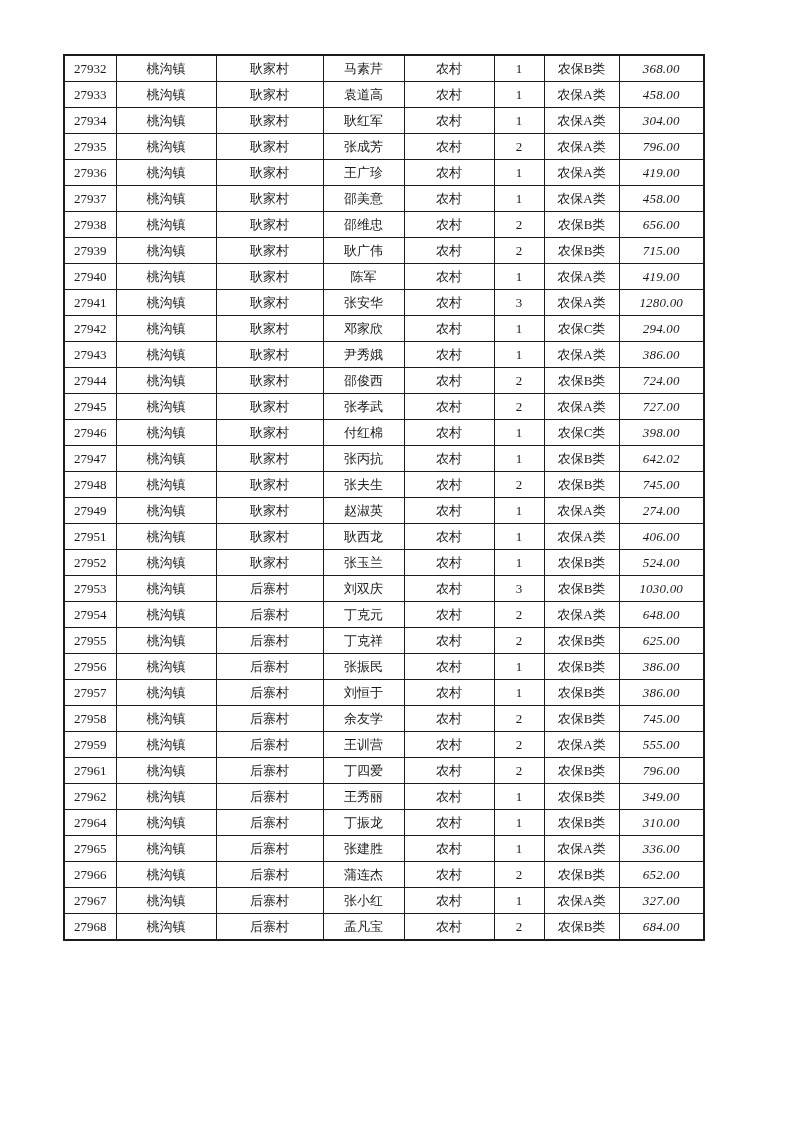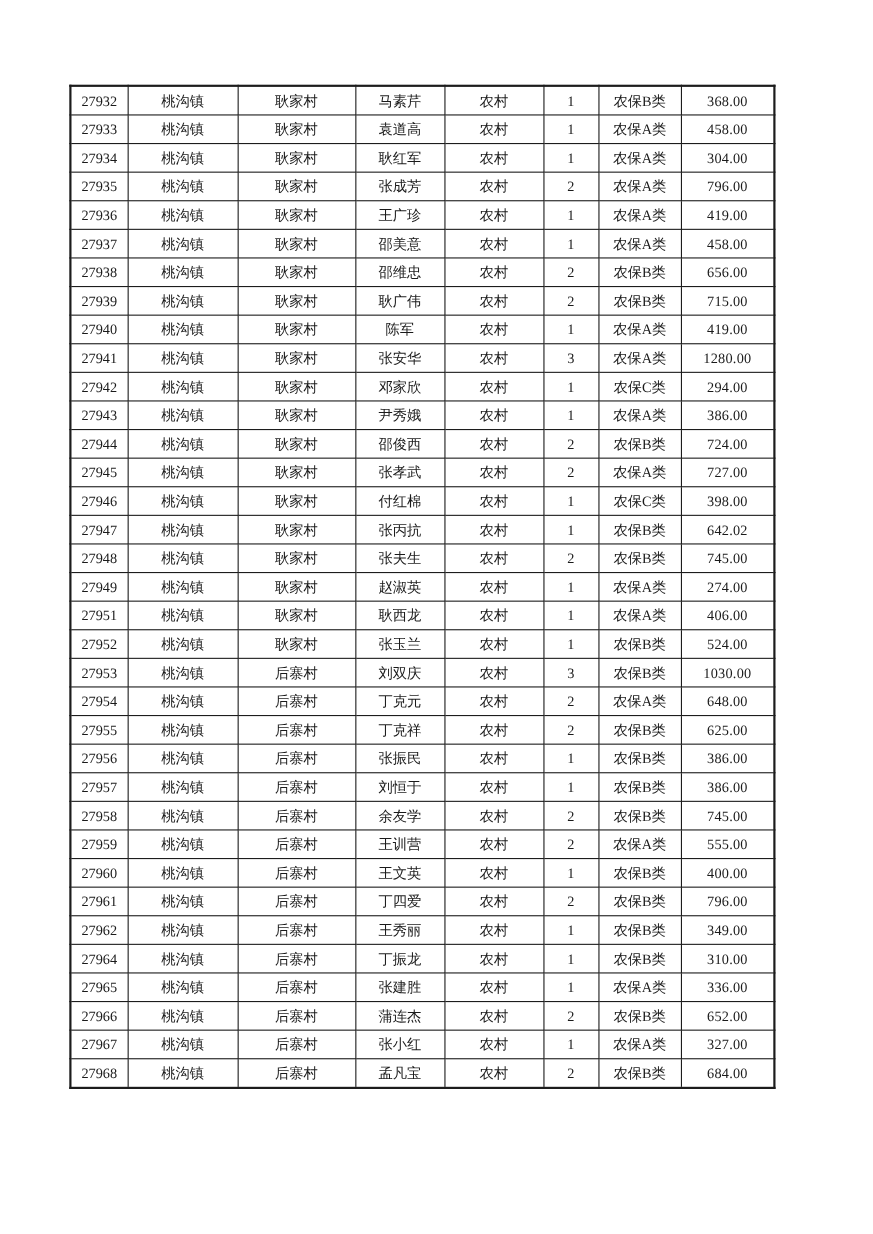--- a/index.html
+++ b/index.html
@@ -12,39 +12,39 @@
     width: 794px;
     height: 1122px;
     background: #ffffff;
     overflow: hidden;
     font-family: "Liberation Serif", "DejaVu Serif", serif;
     color: #1a1a1a;
   }
   table.data-table {
     position: absolute;
     left: 63px;
-    top: 77px;
+    top: 54px;
     width: 640px;
     border-collapse: collapse;
     table-layout: fixed;
     border: 2px solid #1c1c1c;
   }
   table.data-table td {
     border: 1px solid #1c1c1c;
     height: 25px;
     padding: 0 2px;
     text-align: center;
     vertical-align: middle;
     font-size: 13px;
     line-height: 25px;
     white-space: nowrap;
     overflow: hidden;
   }
   td.col-record-id   { font-family: "Liberation Serif", "DejaVu Serif", serif; }
-  td.col-amount      { letter-spacing: 0.2px; }
+  td.col-amount      { letter-spacing: 0.2px; font-style: italic; }
 </style>
 </head>
 <body>
 
 <div class="page">
   <table class="data-table">
     <colgroup>
       <col style="width:52px">
       <col style="width:100px">
       <col style="width:107px">
@@ -346,30 +346,20 @@
       <td class="col-record-id">27959</td>
       <td class="col-town">桃沟镇</td>
       <td class="col-village">后寨村</td>
       <td class="col-person-name">王训营</td>
       <td class="col-category">农村</td>
       <td class="col-count">2</td>
       <td class="col-insurance-type">农保A类</td>
       <td class="col-amount">555.00</td>
     </tr>
 
-    <tr>
-      <td class="col-record-id">27960</td>
-      <td class="col-town">桃沟镇</td>
-      <td class="col-village">后寨村</td>
-      <td class="col-person-name">王文英</td>
-      <td class="col-category">农村</td>
-      <td class="col-count">1</td>
-      <td class="col-insurance-type">农保B类</td>
-      <td class="col-amount">400.00</td>
-    </tr>
 
     <tr>
       <td class="col-record-id">27961</td>
       <td class="col-town">桃沟镇</td>
       <td class="col-village">后寨村</td>
       <td class="col-person-name">丁四爱</td>
       <td class="col-category">农村</td>
       <td class="col-count">2</td>
       <td class="col-insurance-type">农保B类</td>
       <td class="col-amount">796.00</td>

